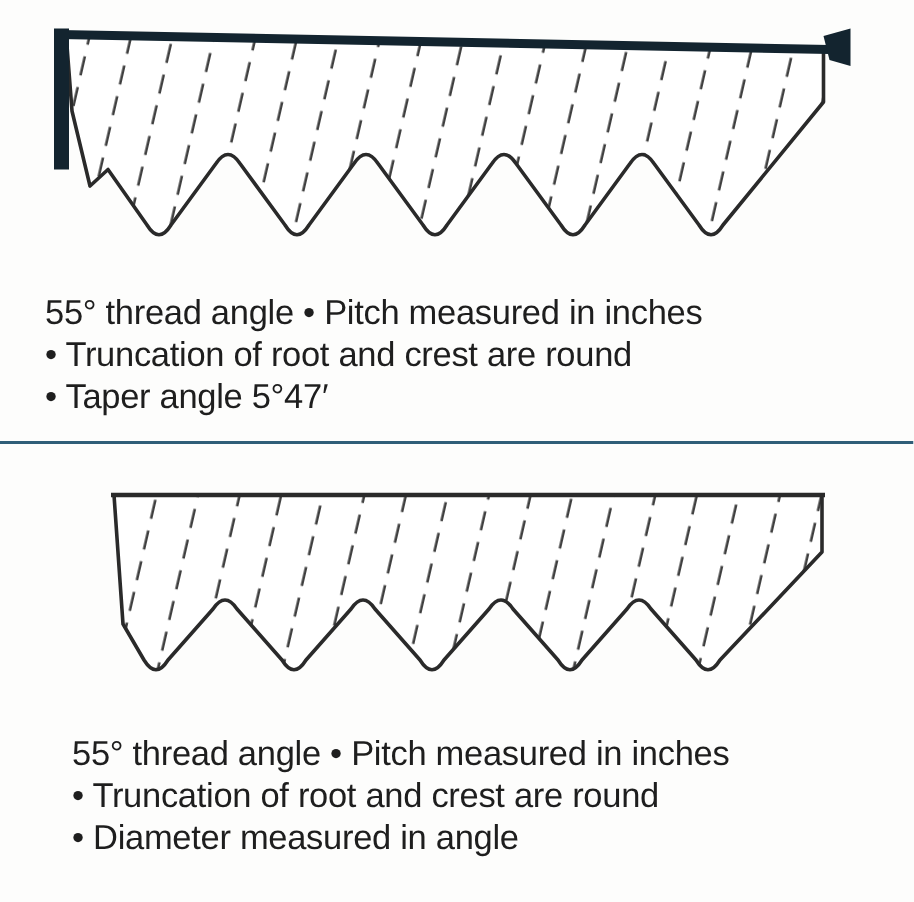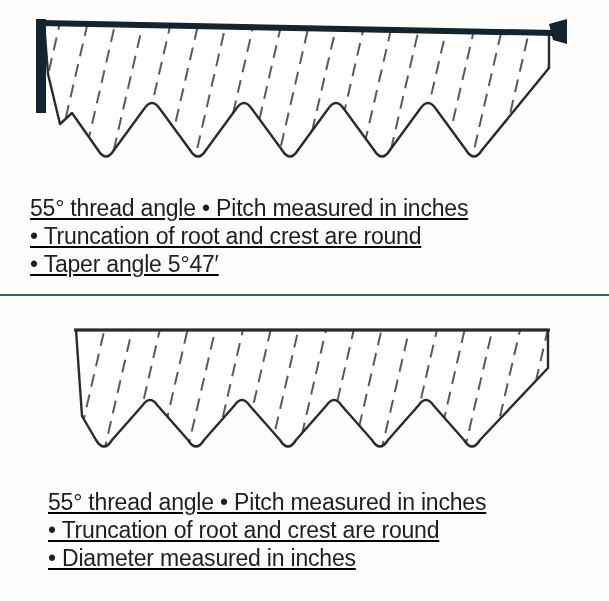--- a/index.html
+++ b/index.html
@@ -12,21 +12,21 @@
     background: #fdfdfc;
     font-family: "Liberation Sans", sans-serif;
     overflow: hidden;
   }
   .page {
     width: 609px;
     height: 601px;
     position: relative;
     background: #fdfdfc;
   }
-  .section { display: block; text-decoration: underline; }
+  .section { display: block; }
   .fig1 { margin: 10px 0 0 26px; display: block; }
   .fig2 { margin: 24px 0 0 42px; display: block; }
   .caption {
     color: #1e1e1e;
     font-size: 23px;
     line-height: 1.22;
     letter-spacing: -0.2px;
   }
   .caption1 { margin: 6px 0 0 30px; }
   .caption2 { margin: 16px 0 0 48px; }
@@ -118,17 +118,17 @@
            L 162,120 Q 154,133 146,120
            L 116,86  Q 108,74 100,86
            L 70,120  Q 62,133 54,120
            L 40,96 Z" fill="url(#hatchB)" stroke="#2a2a2a" stroke-width="2.4" stroke-linejoin="round"></path>
       <line x1="32" y1="10" x2="508" y2="10" stroke="#2a2a2a" stroke-width="3"></line>
     </svg>
 
     <div class="caption caption2">
       <div>55° thread angle • Pitch measured in inches</div>
       <div>• Truncation of root and crest are round</div>
-      <div>• Diameter measured in inches</div>
+      <div>• Diameter measured in angle</div>
     </div>
   </section>
 
 </div>
 
 </body></html>

